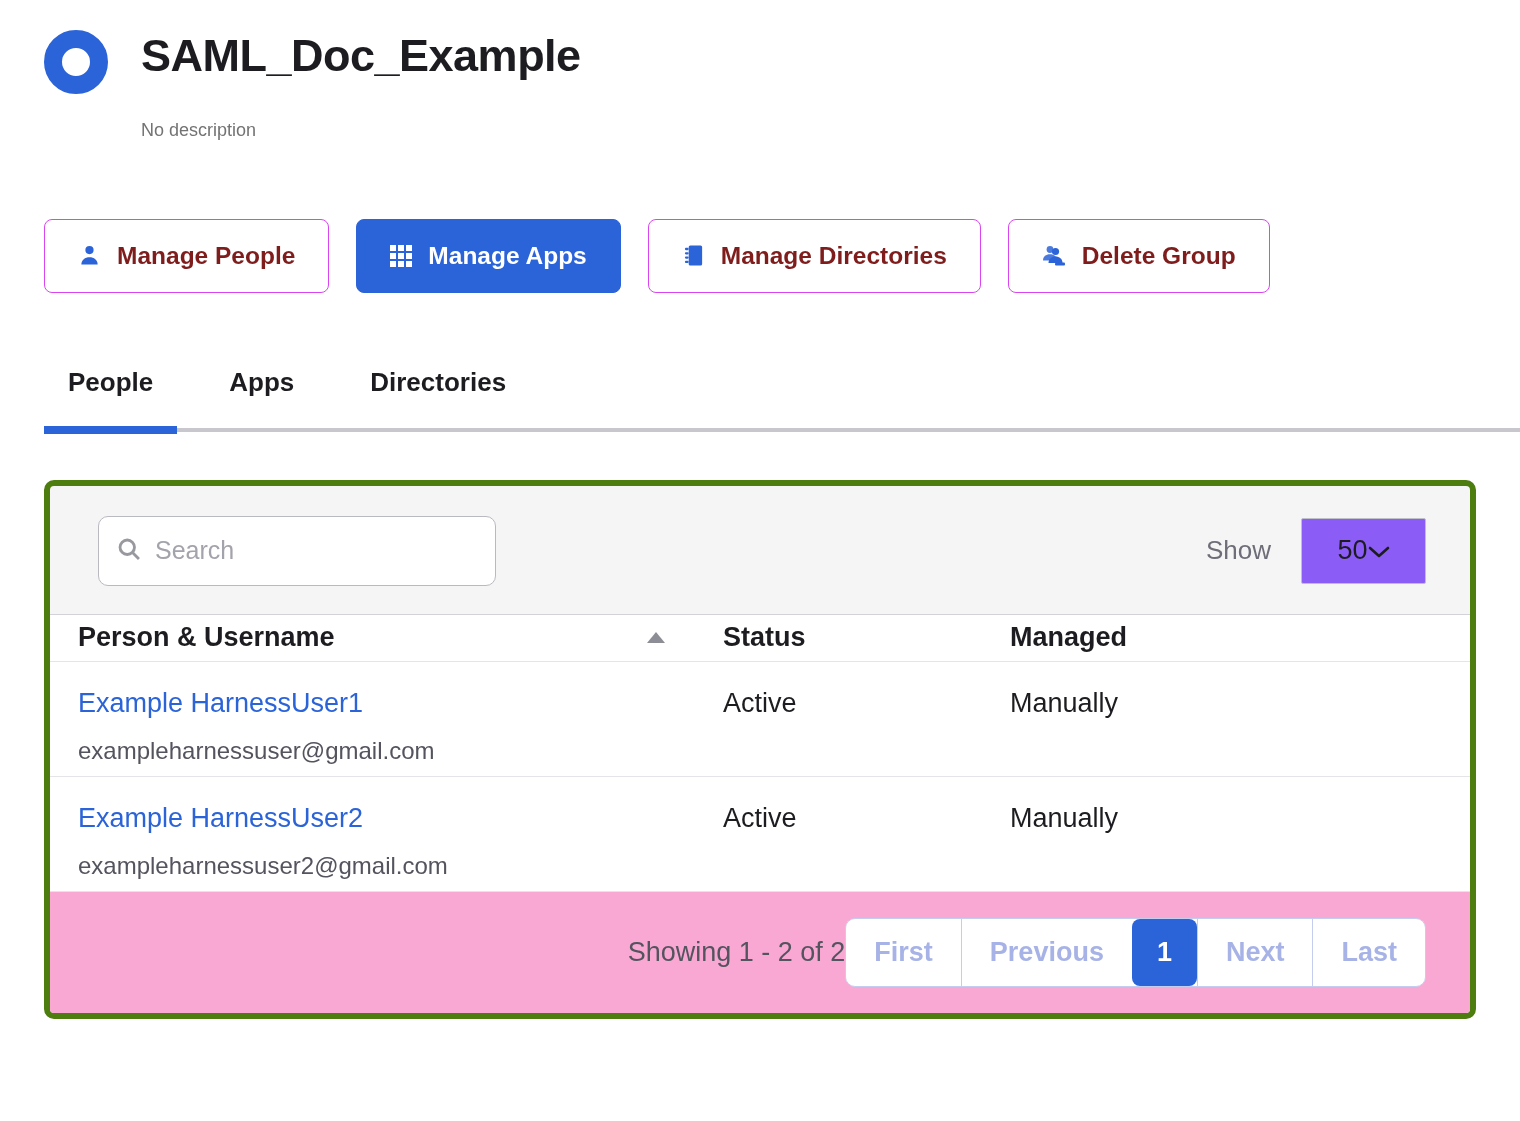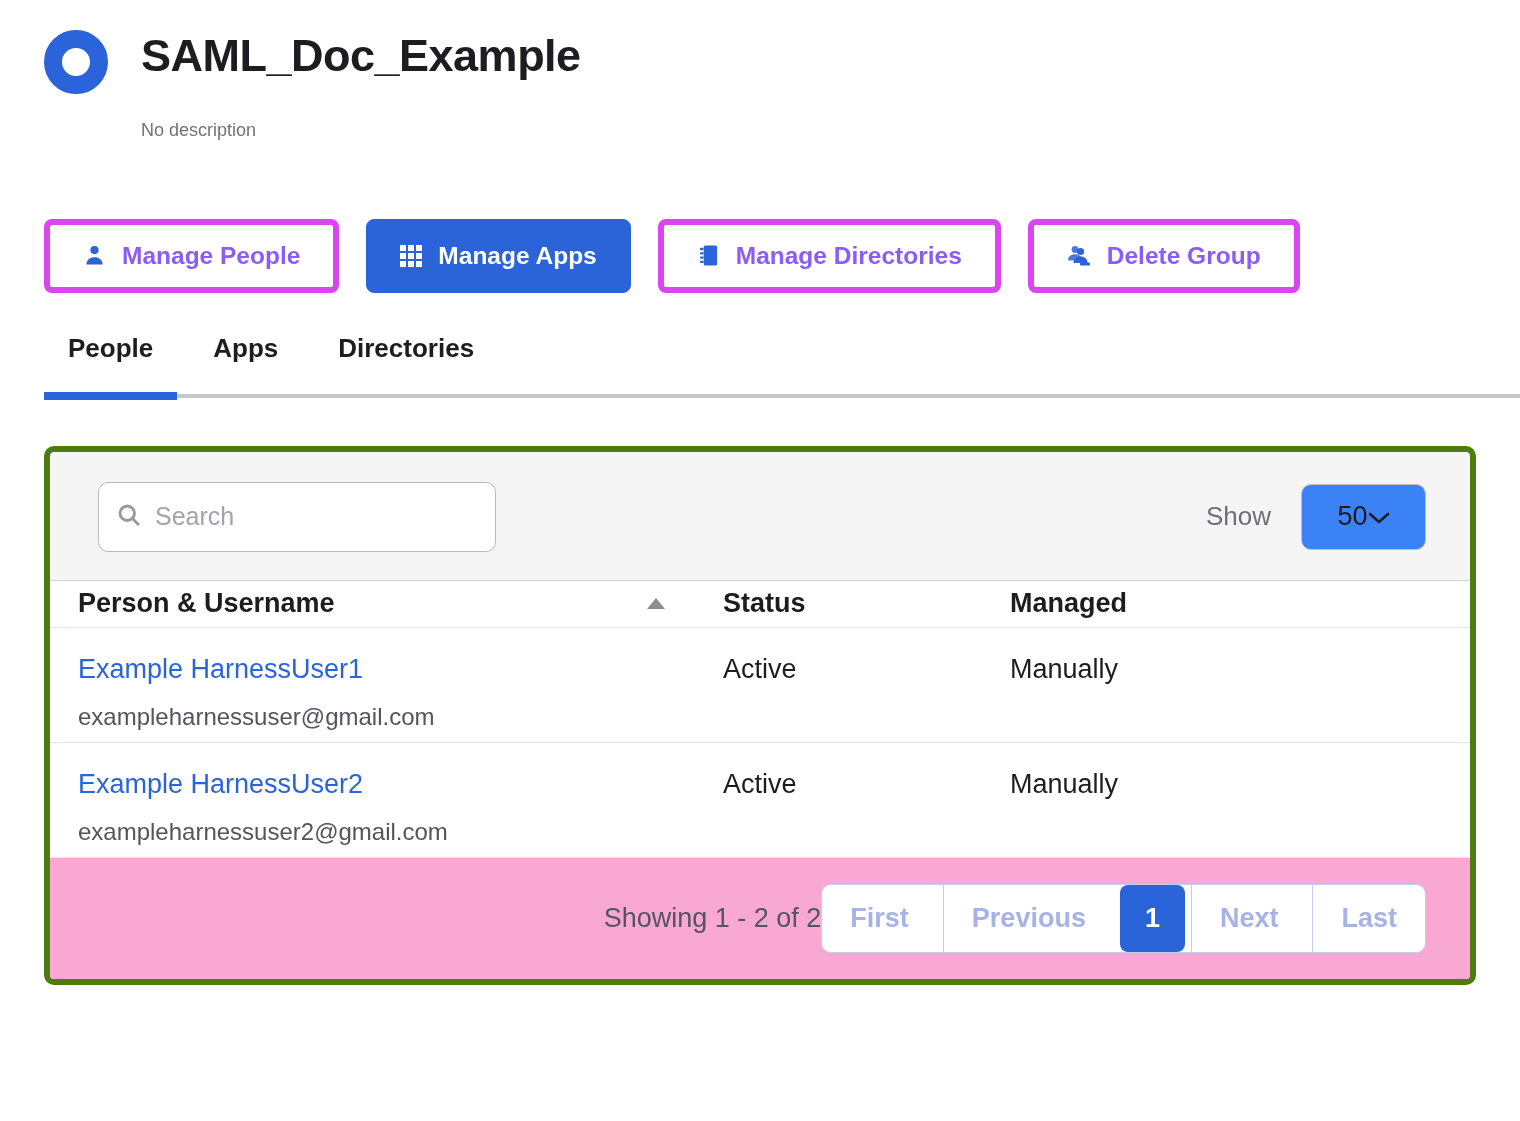--- a/index.html
+++ b/index.html
@@ -26,26 +26,26 @@
   .description { margin-top: 38px; font-size: 18px; color: #737373; }
 
   
   .actions { display: flex; gap: 27px; margin-top: 78px; }
   .btn {
     height: 74px; padding: 0 33px; border-radius: 8px;
     display: inline-flex; align-items: center; gap: 16px;
     font-size: 24.5px; font-weight: 700; cursor: pointer;
     font-family: "Liberation Sans", sans-serif;
   }
-  .btn-outline { background: #ffffff; border: 6px solid #d946ef; color: #8b5cf6; }
+  .btn-outline { background: #ffffff; border: 1px solid #d946ef; color: #7f1d1d; }
   .btn-primary { background: #2b63d8; border: 1px solid #2b63d8; color: #ffffff; }
   .btn svg { display: block; }
 
   
-  .tabs { margin-top: 40px; display: flex; gap: 12px; position: relative; padding-bottom: 34px; }
+  .tabs { margin-top: 74px; display: flex; gap: 28px; position: relative; padding-bottom: 34px; }
   .tabs::after {
     content: ""; position: absolute; left: 0; right: -44px; bottom: 0;
     height: 4px; background: #c7c7cd;
   }
   .tab { font-size: 26px; font-weight: 700; color: #1d1d21; padding: 0 24px; position: relative; cursor: pointer; }
   .tab.active::after {
     content: ""; position: absolute; left: 0; right: 0; top: calc(100% + 28px);
     height: 8px; background: #2b63d8; z-index: 1;
   }
 
@@ -65,22 +65,22 @@
   }
   .search-box input {
     border: none; outline: none; background: transparent;
     font-size: 25px; color: #1d1d21; width: 100%;
     font-family: "Liberation Sans", sans-serif;
   }
   .search-box input::placeholder { color: #a3a3ab; }
   .show-group { display: flex; align-items: center; gap: 30px; }
   .show-label { font-size: 26px; color: #6e6e78; }
   .pagesize-select {
-    width: 125px; height: 66px; background: #3b82f6;
-    border: 1px solid #c0c0c8; border-radius: 10px;
+    width: 125px; height: 66px; background: #8b5cf6;
+    border: 1px solid #c0c0c8; border-radius: 2px;
     display: flex; align-items: center; justify-content: center; gap: 0;
     font-size: 27px; color: #1d1d21; cursor: pointer;
   }
 
   
   .thead {
     background: #fff; height: 48px;
     border-top: 1px solid #d2d2d8; border-bottom: 1px solid #e4e4e9;
     display: grid; grid-template-columns: 673px 287px 1fr; align-items: center;
   }
@@ -103,21 +103,21 @@
   .cell-plain { font-size: 27px; color: #1d1d21; }
 
   
   .tfoot {
     display: flex; align-items: center; justify-content: flex-end;
     padding: 26px 44px 26px 48px; background: #f9a8d4;
   }
   .summary { font-size: 27px; color: #54545e; }
   .pagination {
     display: flex; align-items: stretch; height: 69px;
-    border: 1px solid #c4cdef; border-radius: 10px; background: #fff; overflow: hidden; gap: 6px;
+    border: 1px solid #c4cdef; border-radius: 10px; background: #fff; overflow: hidden;
   }
   .page-btn {
     display: flex; align-items: center; justify-content: center;
     padding: 0 28px; font-size: 27px; font-weight: 700; color: #a7b3e6;
     border-left: 1px solid #c4cdef; cursor: pointer; white-space: nowrap;
   }
   .page-btn:first-child { border-left: none; }
   .page-btn.current {
     background: #2b63d8; color: #ffffff; border-radius: 8px; padding: 0 25px;
     border-left: none;

